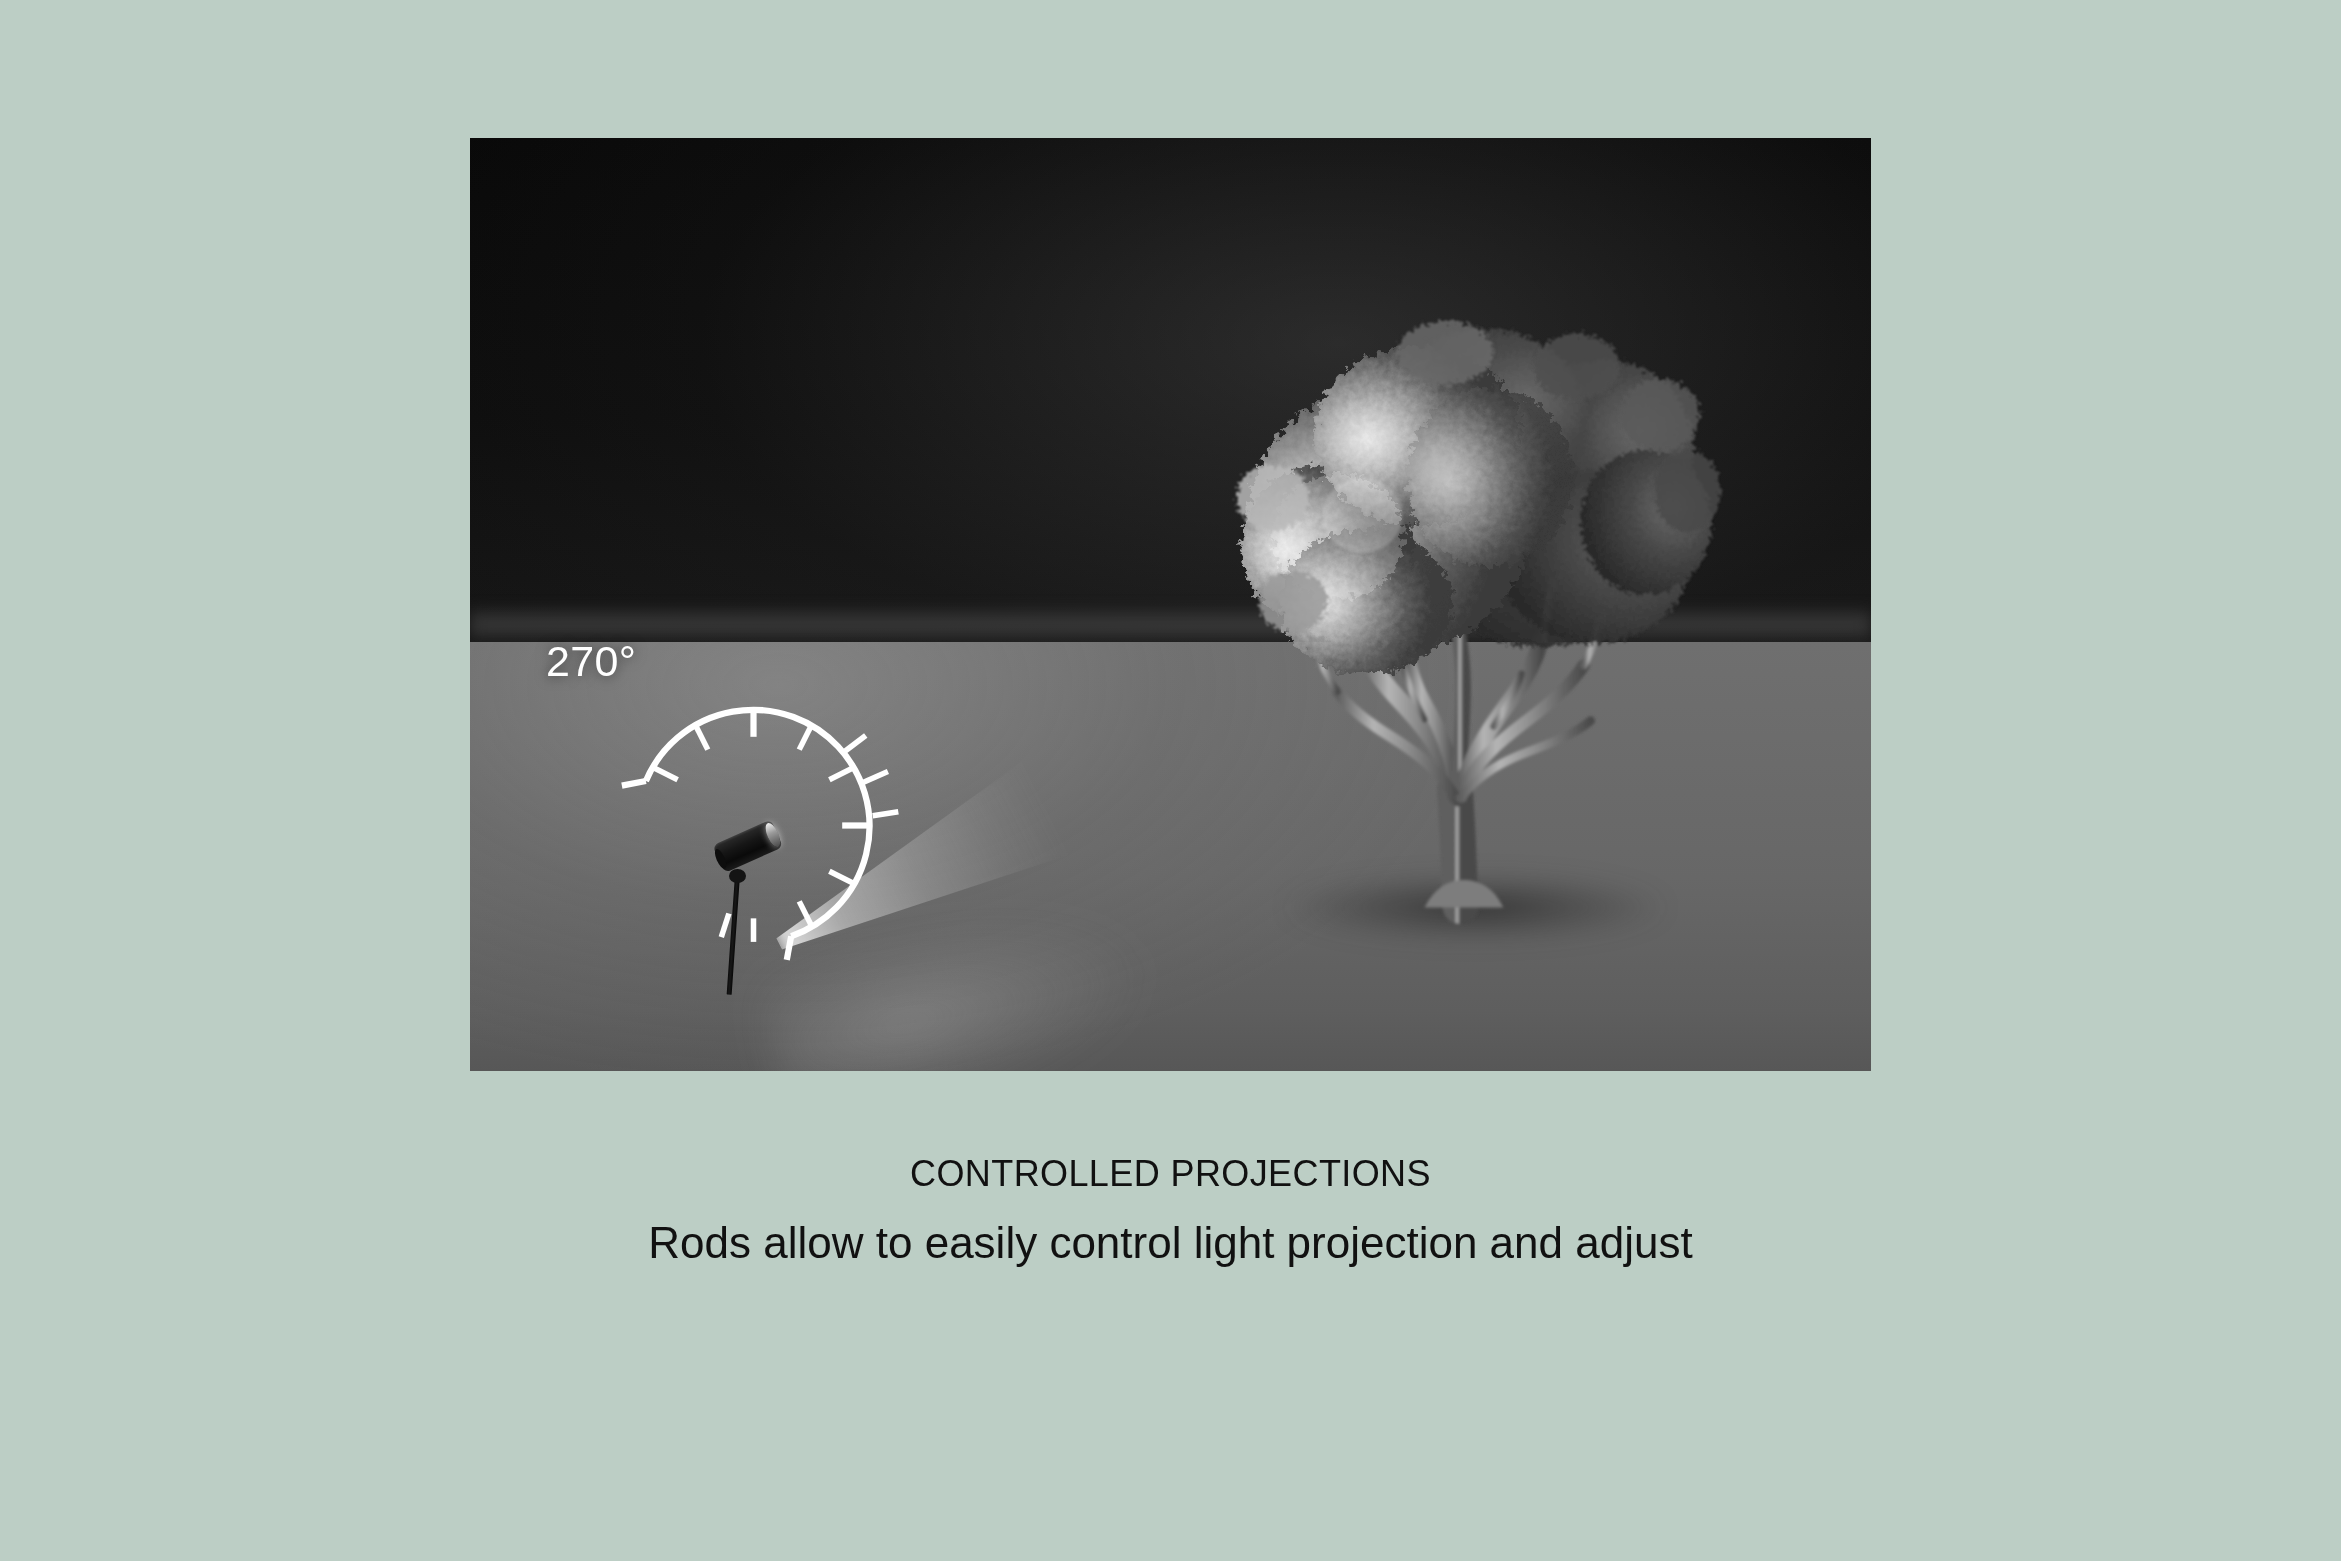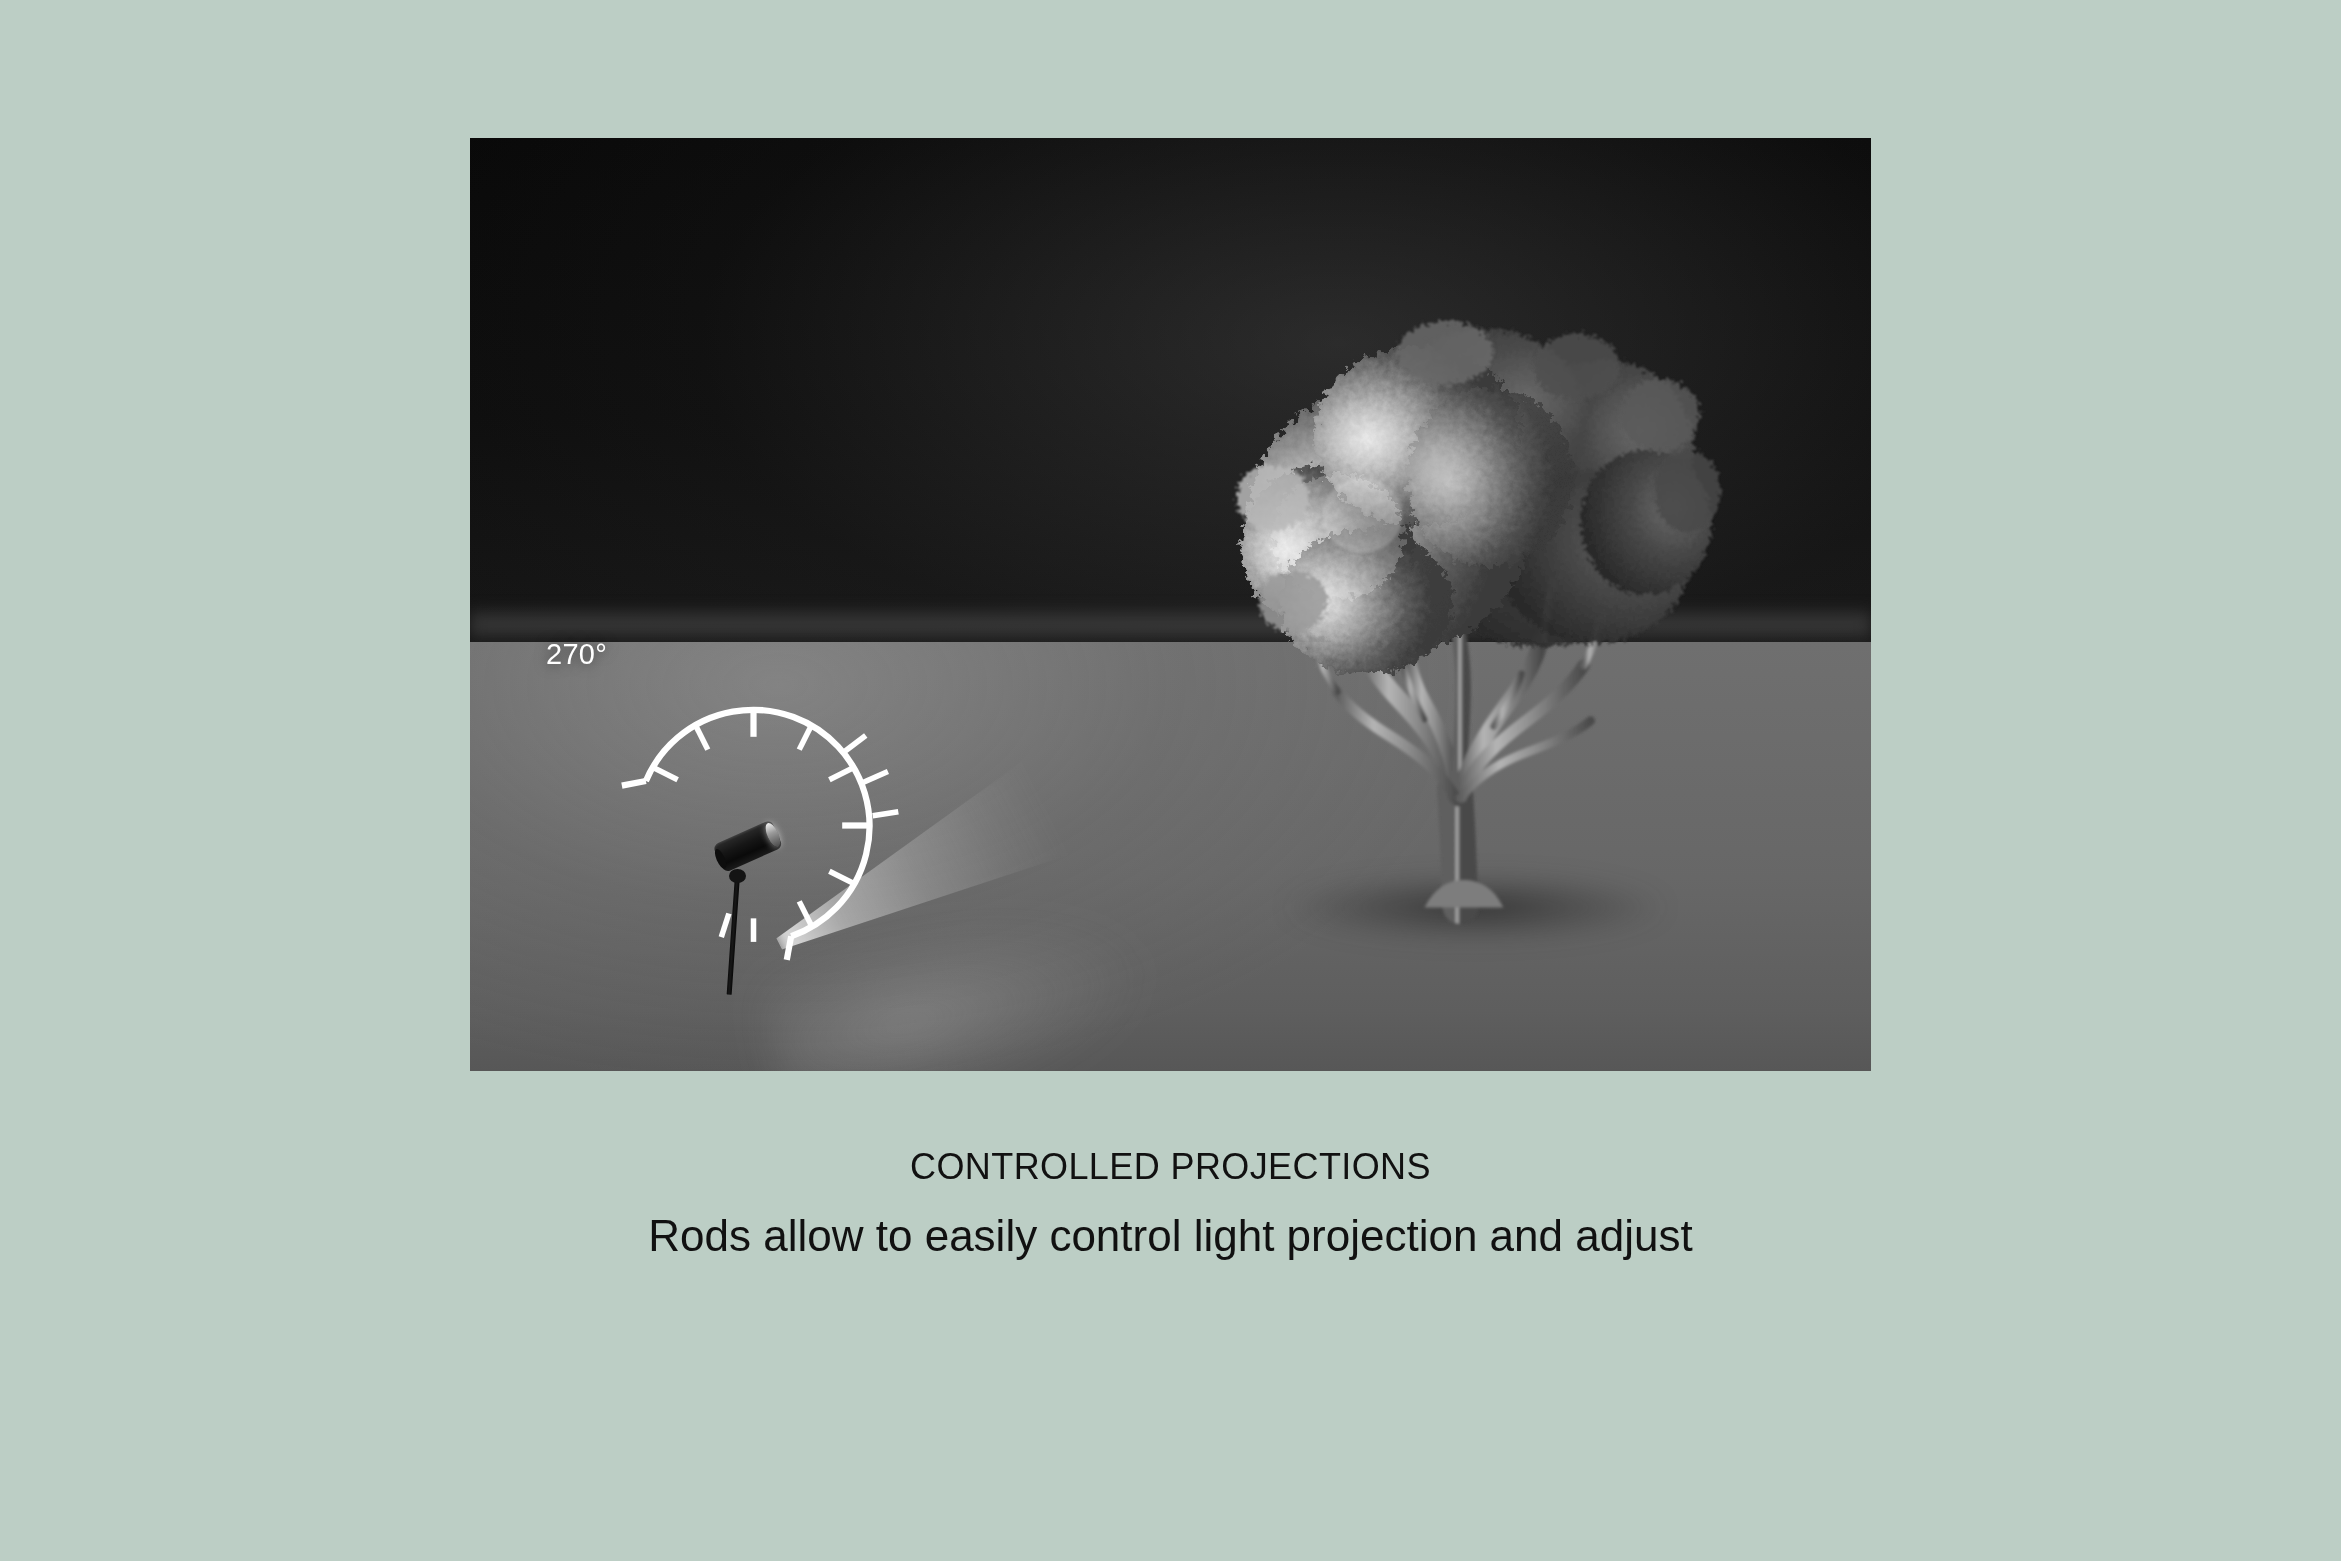--- a/index.html
+++ b/index.html
@@ -74,21 +74,21 @@
     background: linear-gradient(to bottom, rgba(40,40,40,0.95) 0%, rgba(86,86,86,0.55) 55%, rgba(110,110,110,0) 100%);
     filter: blur(7px);
   }
 
   
   .deg-label {
     position: absolute;
     left: 76px;
     top: 502px;
     color: #ffffff;
-    font-size: 29px;
+    font-size: 43px;
     font-weight: 400;
     letter-spacing: 0.3px;
     line-height: 1;
     text-shadow: 0 0 12.5px rgba(0,0,0,0.55);
     white-space: nowrap;
   }
 
   
   .gauge {
     position: absolute;
@@ -222,21 +222,21 @@
     left: 470px;
     top: 1145px;
     width: 1401px;
     text-align: center;
     color: #111111;
   }
   .caption .title {
     font-size: 36px;
     letter-spacing: 0.4px;
     line-height: 1.0;
-    margin: 4px 0 29px 0;
+    margin: 11px 0 29px 0;
     font-weight: 400;
   }
   .caption .body-line {
     font-size: 44px;
     line-height: 1.0;
     margin: 0 0 37px 0;
     font-weight: 400;
   }
   .caption .body-line:last-child { margin-bottom: 0; }
 </style>

